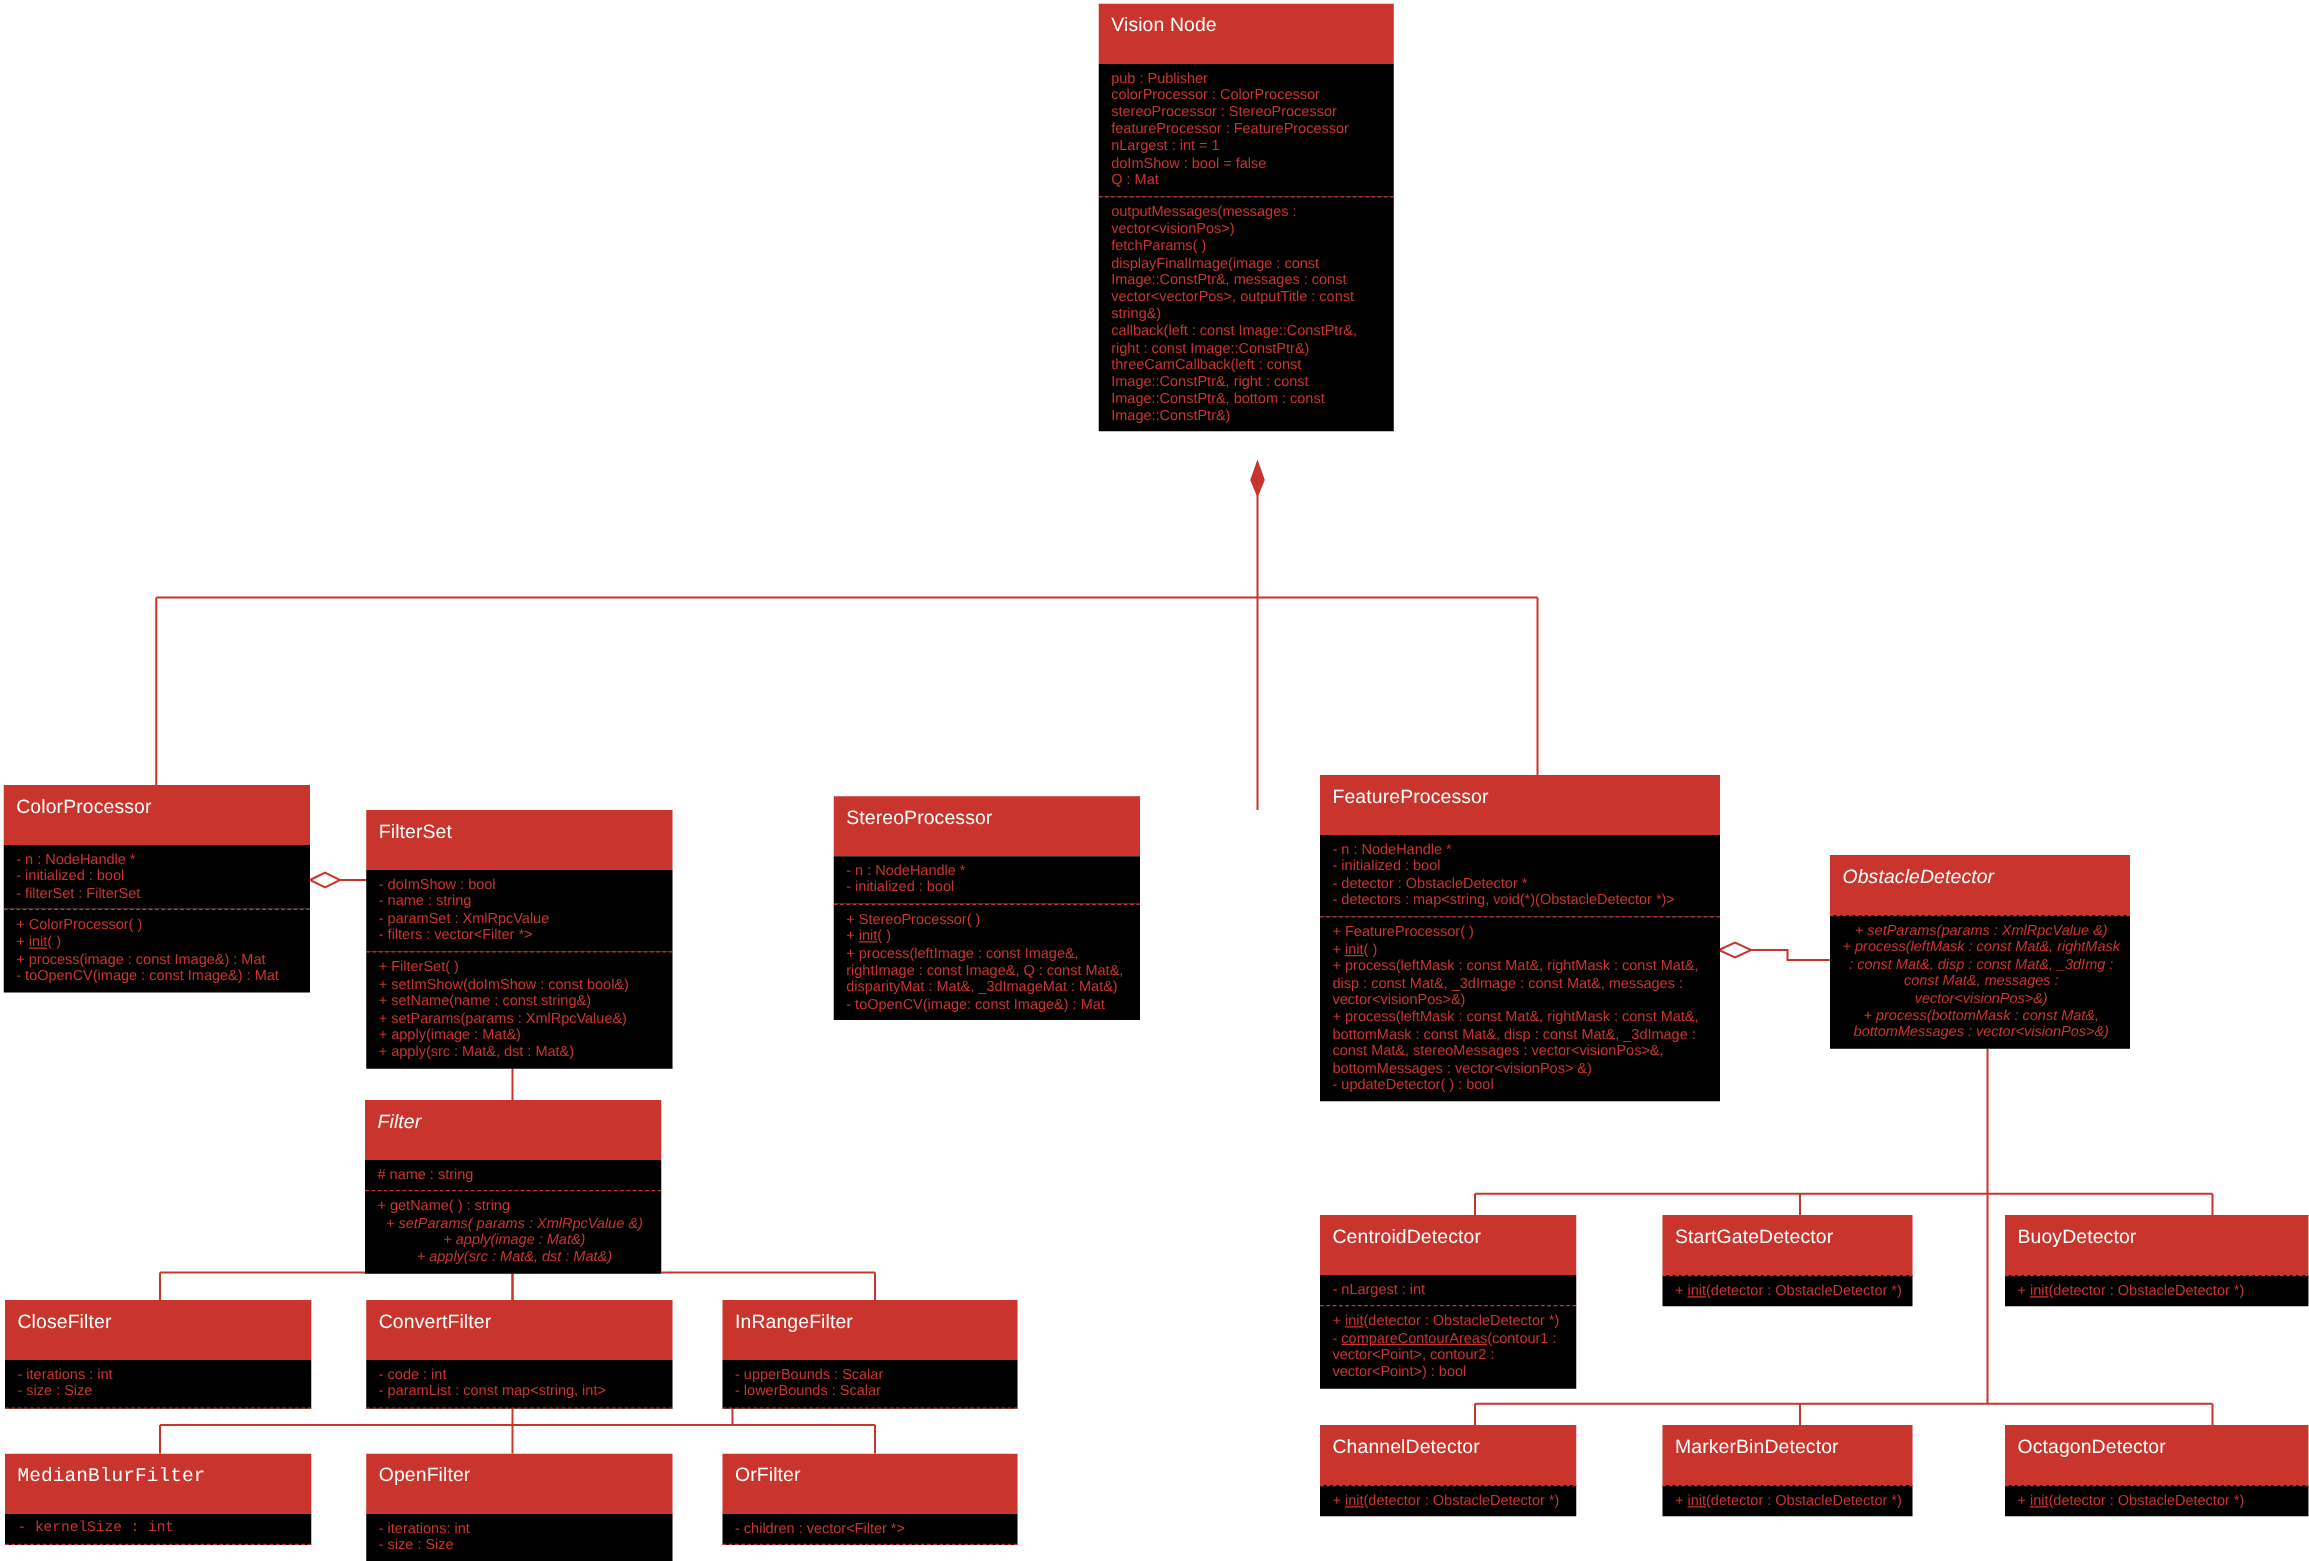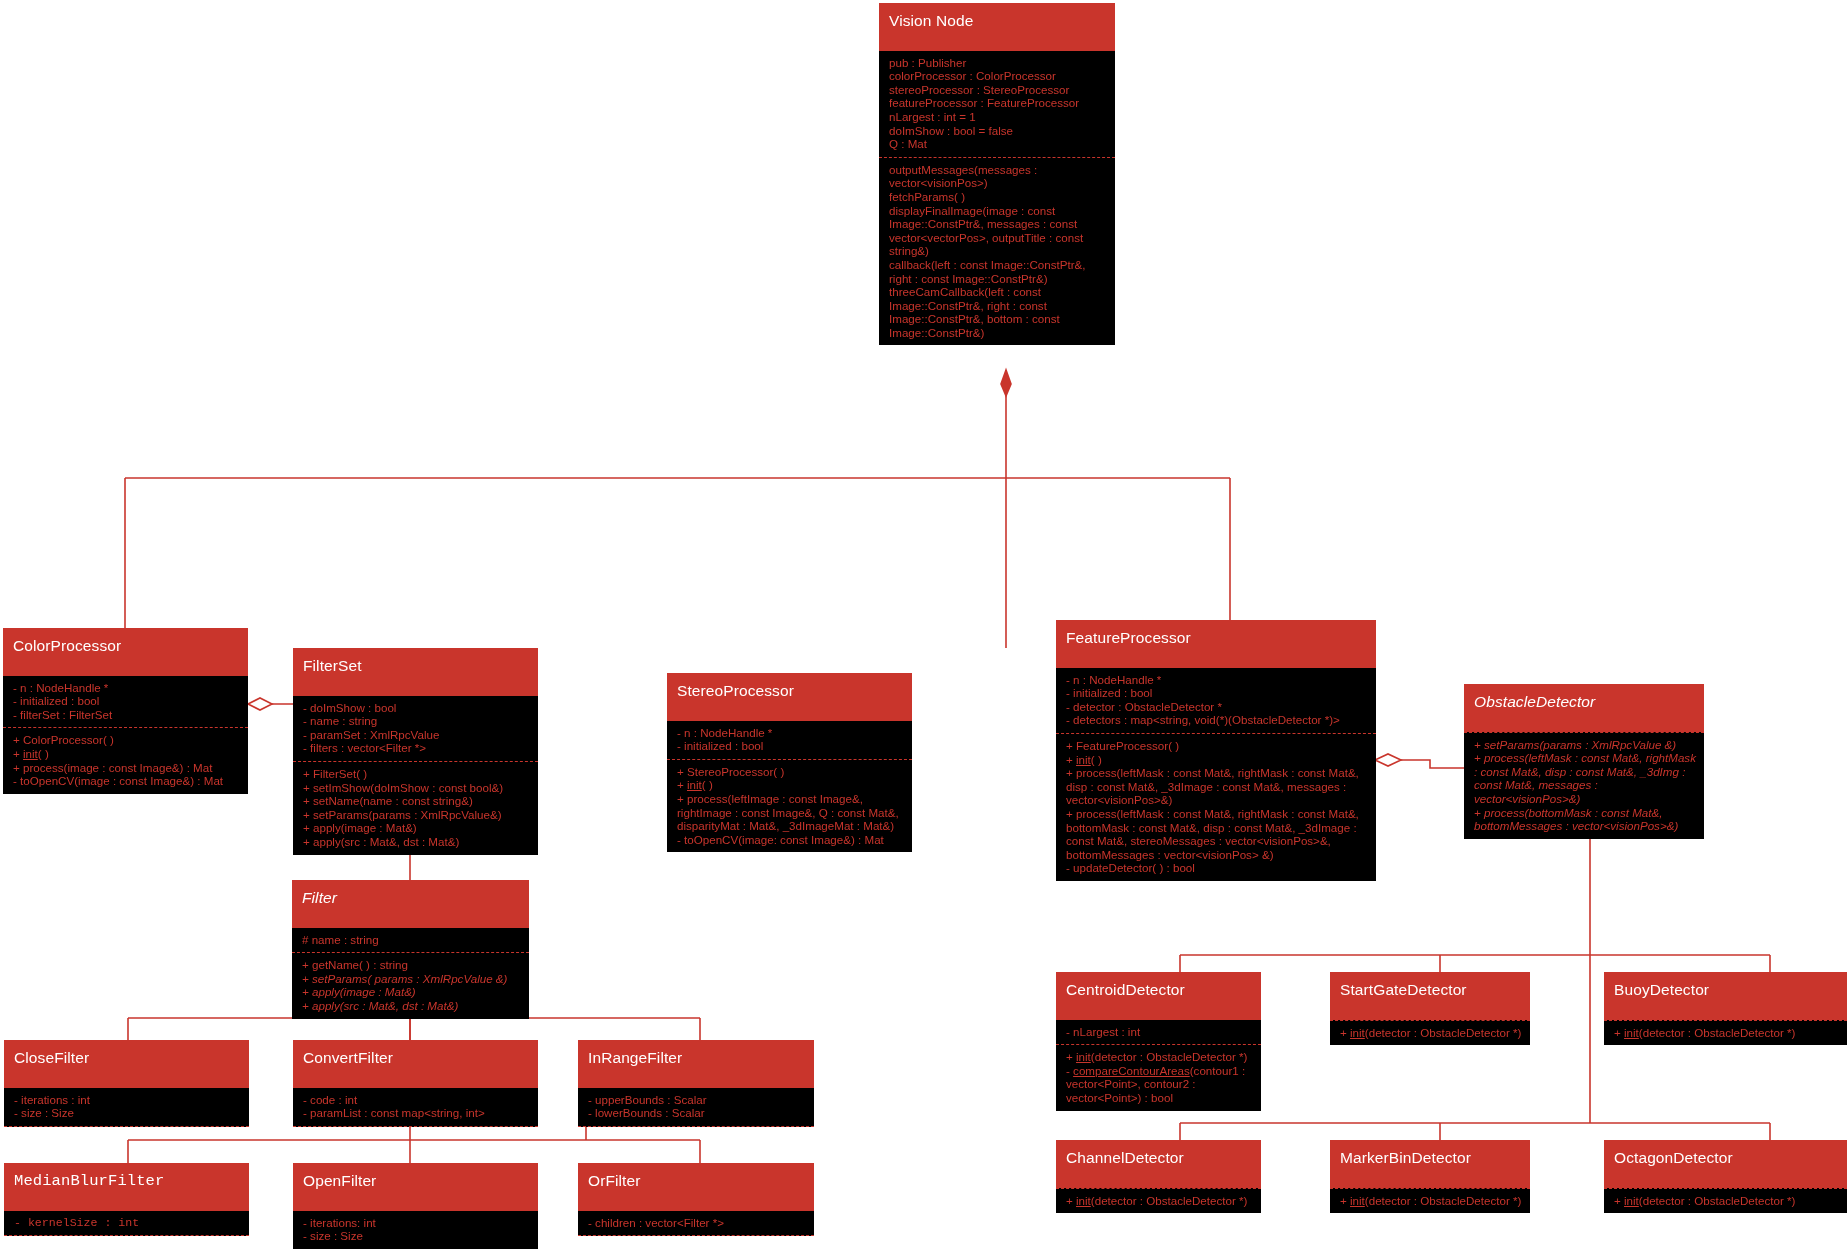--- a/index.html
+++ b/index.html
@@ -45,21 +45,21 @@
     padding:5px 8px 6px 10px;
     background:#000000;
   }
   .uml .compartment.sep{
     border-top:1px dashed #c9352c;
   }
   .uml .compartment.bottomline{
     border-bottom:1px dashed #c9352c;
   }
   .uml .row{ white-space:normal; }
-  .uml .row.ital{ font-style:italic; }
+  .uml .row.ital{ font-style:italic;text-align:center; }
   .uml .row .st{ text-decoration:underline; }
 </style>
 </head>
 <body>
 
 <div id="canvas">
 
   <svg class="connectors" viewBox="0 0 1847 1249" xmlns="http://www.w3.org/2000/svg">
     <g stroke="#c9352c" stroke-width="1.6" fill="none">
 
@@ -154,21 +154,21 @@
     <div class="compartment sep">
       <div class="row">+ FilterSet( )</div>
       <div class="row">+ setImShow(doImShow : const bool&amp;)</div>
       <div class="row">+ setName(name : const string&amp;)</div>
       <div class="row">+ setParams(params : XmlRpcValue&amp;)</div>
       <div class="row">+ apply(image : Mat&amp;)</div>
       <div class="row">+ apply(src : Mat&amp;, dst : Mat&amp;)</div>
     </div>
   </div>
 
-  <div class="uml" style="left:667px; top:637px; width:245px;margin-top:36px;">
+  <div class="uml" style="left:667px; top:637px; width:245px;">
     <div class="title">StereoProcessor</div>
     <div class="compartment">
       <div class="row">- n : NodeHandle *</div>
       <div class="row">- initialized : bool</div>
     </div>
     <div class="compartment sep">
       <div class="row">+ StereoProcessor( )</div>
       <div class="row">+ <span class="st">init</span>( )</div>
       <div class="row">+ process(leftImage : const Image&amp;, rightImage : const Image&amp;, Q : const Mat&amp;, disparityMat : Mat&amp;, _3dImageMat : Mat&amp;)</div>
       <div class="row">- toOpenCV(image: const Image&amp;) : Mat</div>

